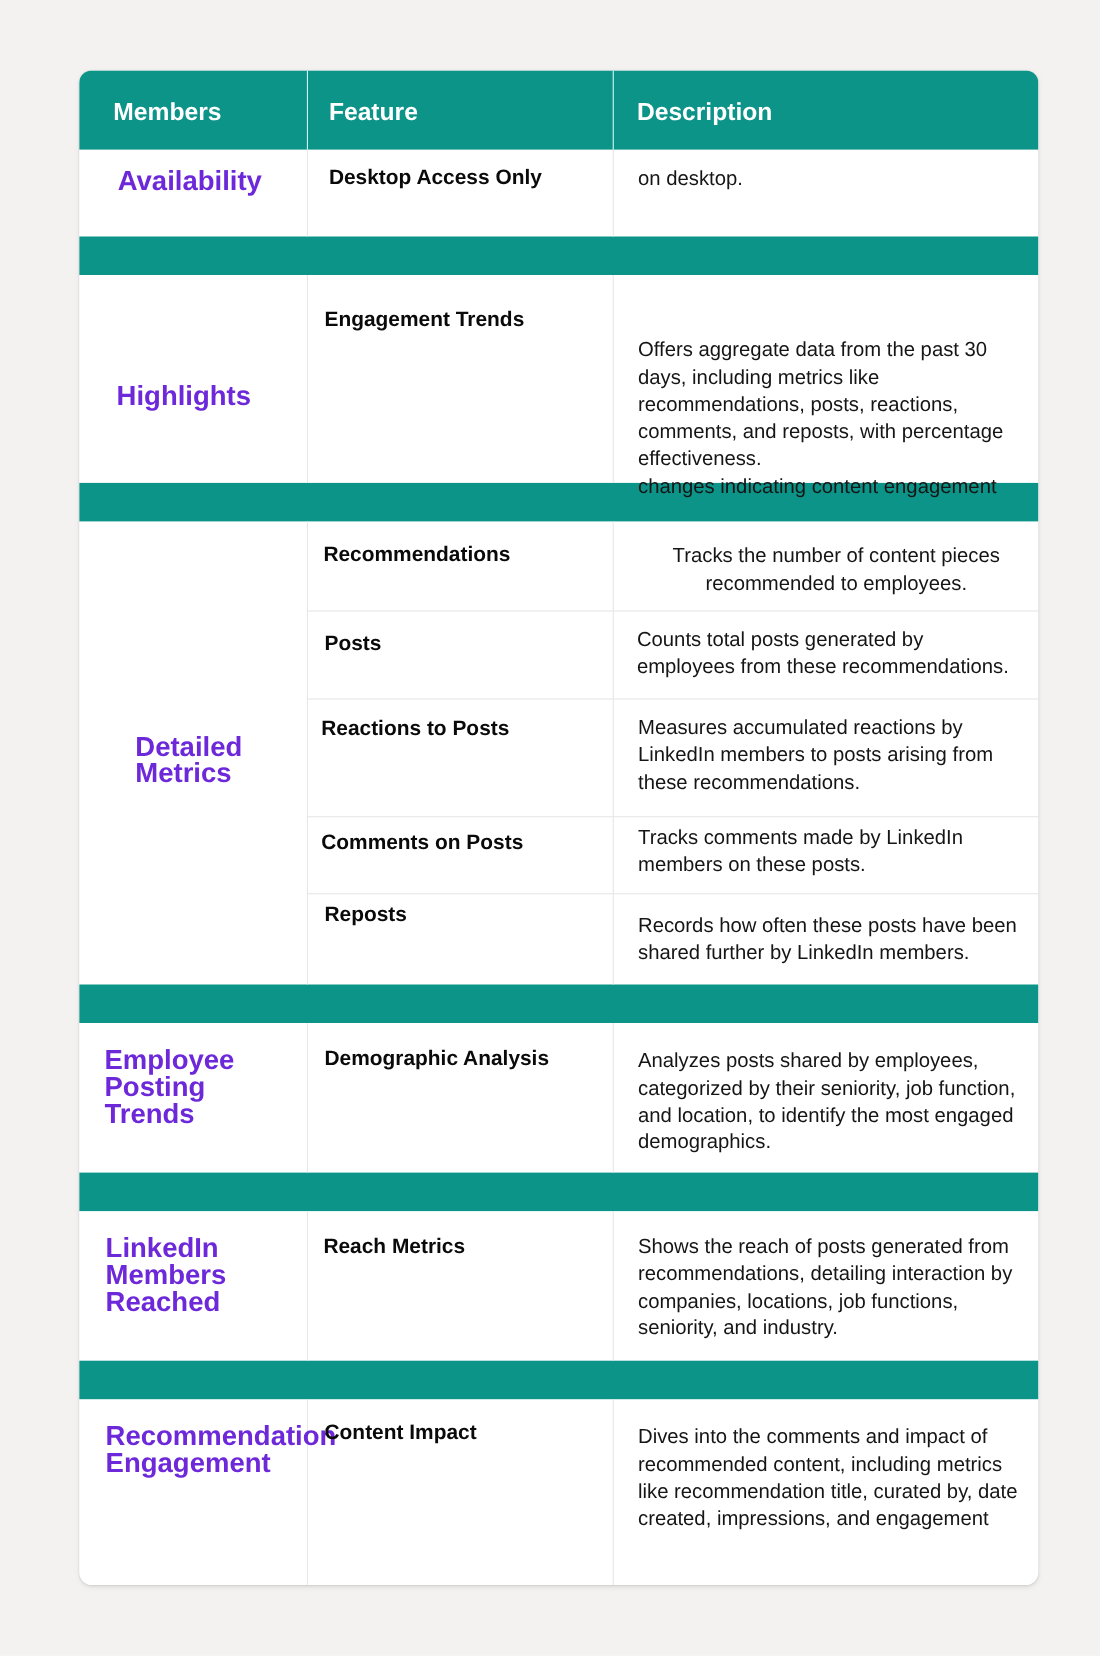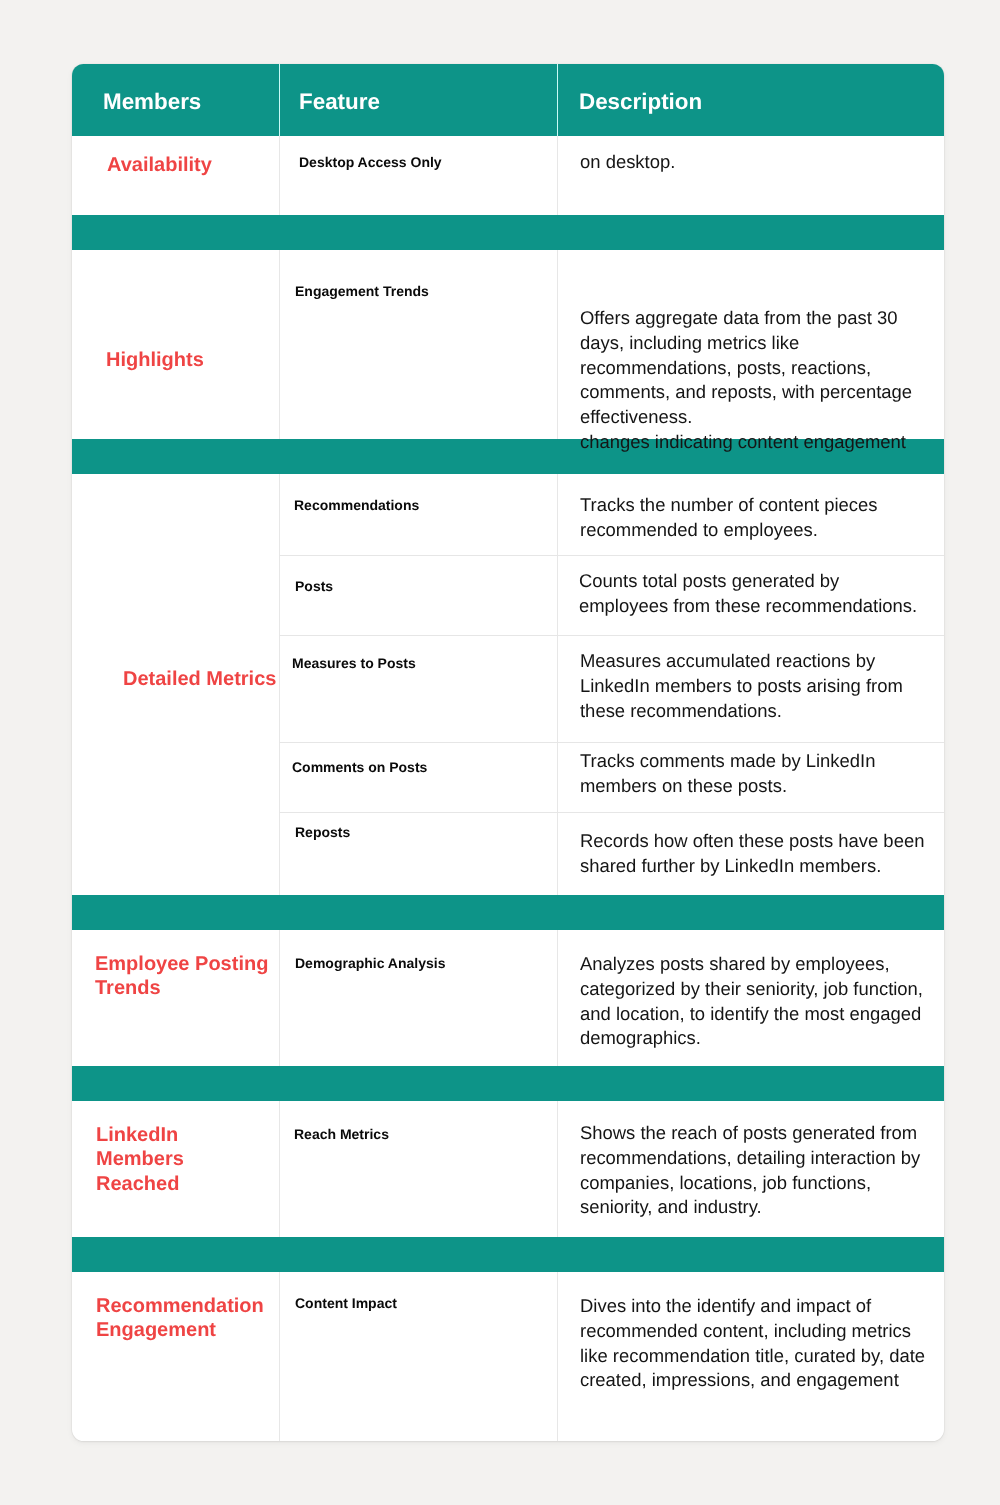--- a/index.html
+++ b/index.html
@@ -59,28 +59,28 @@
     will-change: transform;
   }
   .h-label {
     color: #ffffff;
     font-size: 22.4px;
     font-weight: 700;
     line-height: 26px;
     white-space: nowrap;
   }
   .cat {
-    color: #ef4444;
-    font-size: 20px;
+    color: #6d28d9;
+    font-size: 25px;
     font-weight: 700;
     line-height: 24.3px;
   }
   .feat {
     color: #0a0a0a;
-    font-size: 14px;
+    font-size: 19px;
     font-weight: 700;
     line-height: 24.3px;
     white-space: nowrap;
   }
   .dline { display: block; white-space: nowrap; }
   .desc {
     color: #151515;
     font-size: 18.45px;
     font-weight: 400;
     line-height: 24.8px;
@@ -129,30 +129,30 @@
         <div class="txt desc" style="left: 507.5px; top: 209.7px; width: 360.5px; margin-top: 32px;">
           <span class="dline">Offers aggregate data from the past 30</span>
           <span class="dline">days, including metrics like</span>
           <span class="dline">recommendations, posts, reactions,</span>
           <span class="dline">comments, and reposts, with percentage</span>
           <span class="dline">effectiveness.</span>
           <span class="dline">changes indicating content engagement</span>
         </div>
         <div class="txt cat" style="left: 23.3px; top: 603.1px; width: 173.7px; margin-left: 28px;">Detailed Metrics</div>
         <div class="txt feat" style="left: 221.5px; top: 428.9px;">Recommendations</div>
-        <div class="txt desc" style="left: 507.5px; top: 428.5px; width: 360.5px;">
+        <div class="txt desc" style="left: 507.5px; top: 428.5px; width: 360.5px; text-align: center;">
           <span class="dline">Tracks the number of content pieces</span>
           <span class="dline">recommended to employees.</span>
         </div>
         <div class="txt feat" style="left: 222.8px; top: 510.4px;">Posts</div>
         <div class="txt desc" style="left: 507.2px; top: 504.5px; width: 360.8px;">
           <span class="dline">Counts total posts generated by</span>
           <span class="dline">employees from these recommendations.</span>
         </div>
-        <div class="txt feat" style="left: 220.3px; top: 587.3px;">Measures to Posts</div>
+        <div class="txt feat" style="left: 220.3px; top: 587.3px;">Reactions to Posts</div>
         <div class="txt desc" style="left: 507.5px; top: 584.75px; width: 360.5px;">
           <span class="dline">Measures accumulated reactions by</span>
           <span class="dline">LinkedIn members to posts arising from</span>
           <span class="dline">these recommendations.</span>
         </div>
         <div class="txt feat" style="left: 220.1px; top: 690.6px;">Comments on Posts</div>
         <div class="txt desc" style="left: 507.5px; top: 685px; width: 360.5px;">
           <span class="dline">Tracks comments made by LinkedIn</span>
           <span class="dline">members on these posts.</span>
         </div>
@@ -173,20 +173,20 @@
         <div class="txt feat" style="left: 222.4px; top: 1057.7px;">Reach Metrics</div>
         <div class="txt desc" style="left: 507.5px; top: 1057.3px; width: 360.5px;">
           <span class="dline">Shows the reach of posts generated from</span>
           <span class="dline">recommendations, detailing interaction by</span>
           <span class="dline">companies, locations, job functions,</span>
           <span class="dline">seniority, and industry.</span>
         </div>
         <div class="txt cat" style="left: 23.5px; top: 1230.1px; width: 173.5px;">Recommendation Engagement</div>
         <div class="txt feat" style="left: 223.1px; top: 1227px;">Content Impact</div>
         <div class="txt desc" style="left: 507.5px; top: 1229.7px; width: 360.5px;">
-          <span class="dline">Dives into the identify and impact of</span>
+          <span class="dline">Dives into the comments and impact of</span>
           <span class="dline">recommended content, including metrics</span>
           <span class="dline">like recommendation title, curated by, date</span>
           <span class="dline">created, impressions, and engagement</span>
         </div>
       </div>
   </div>
 </div>
 
 </body></html>

